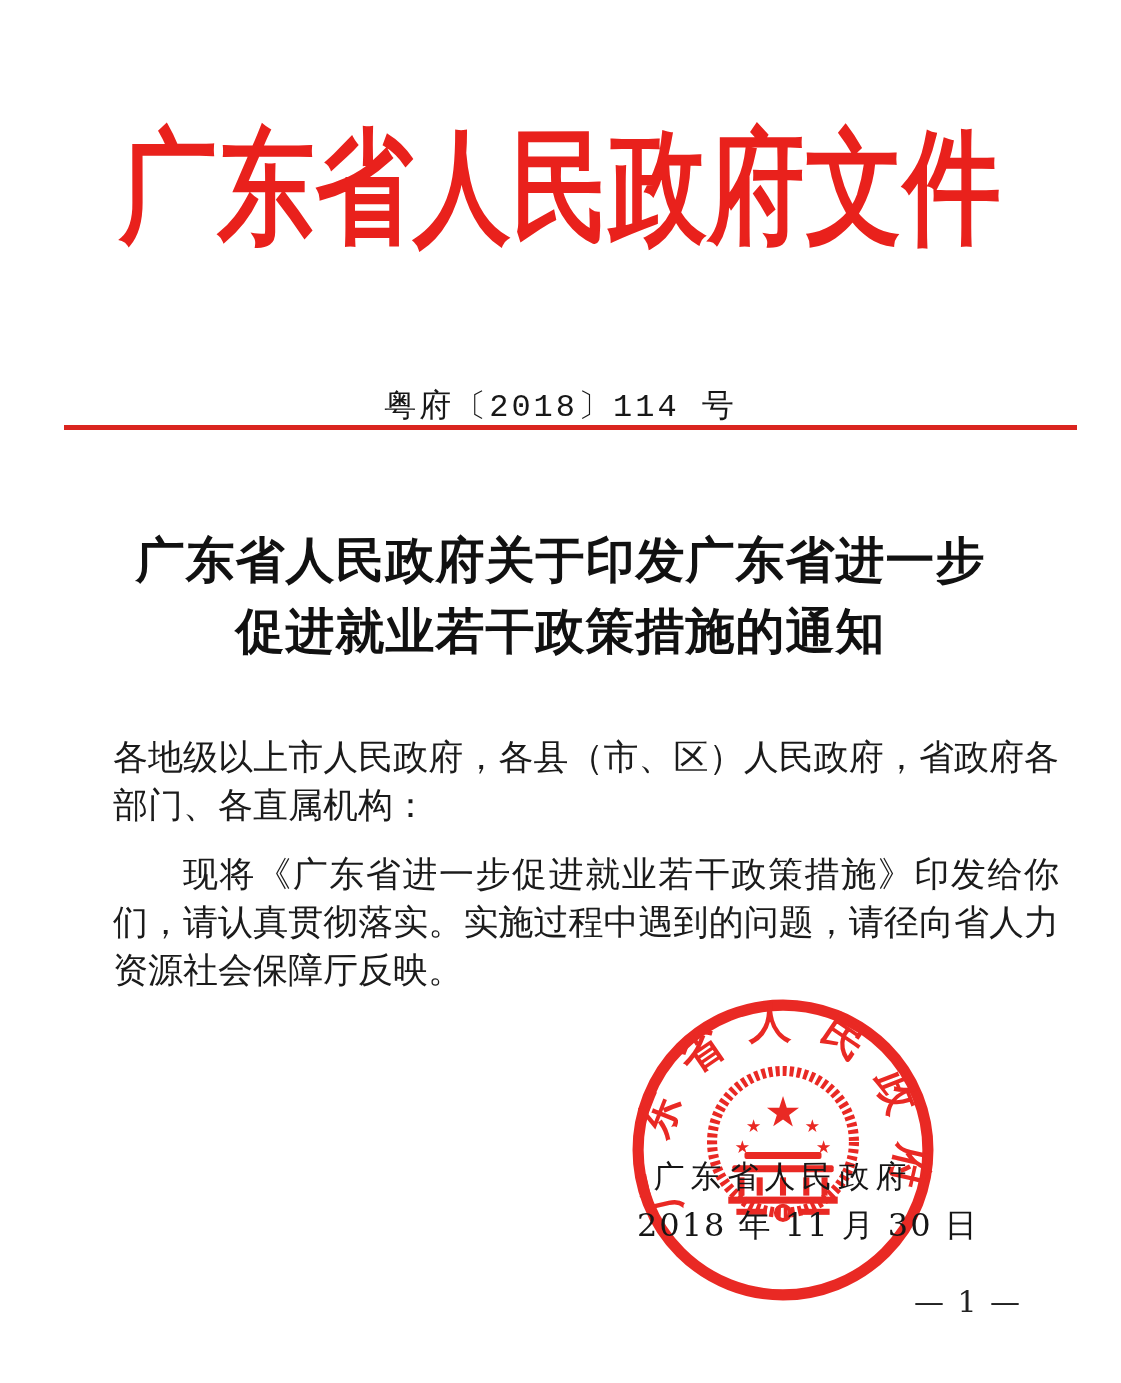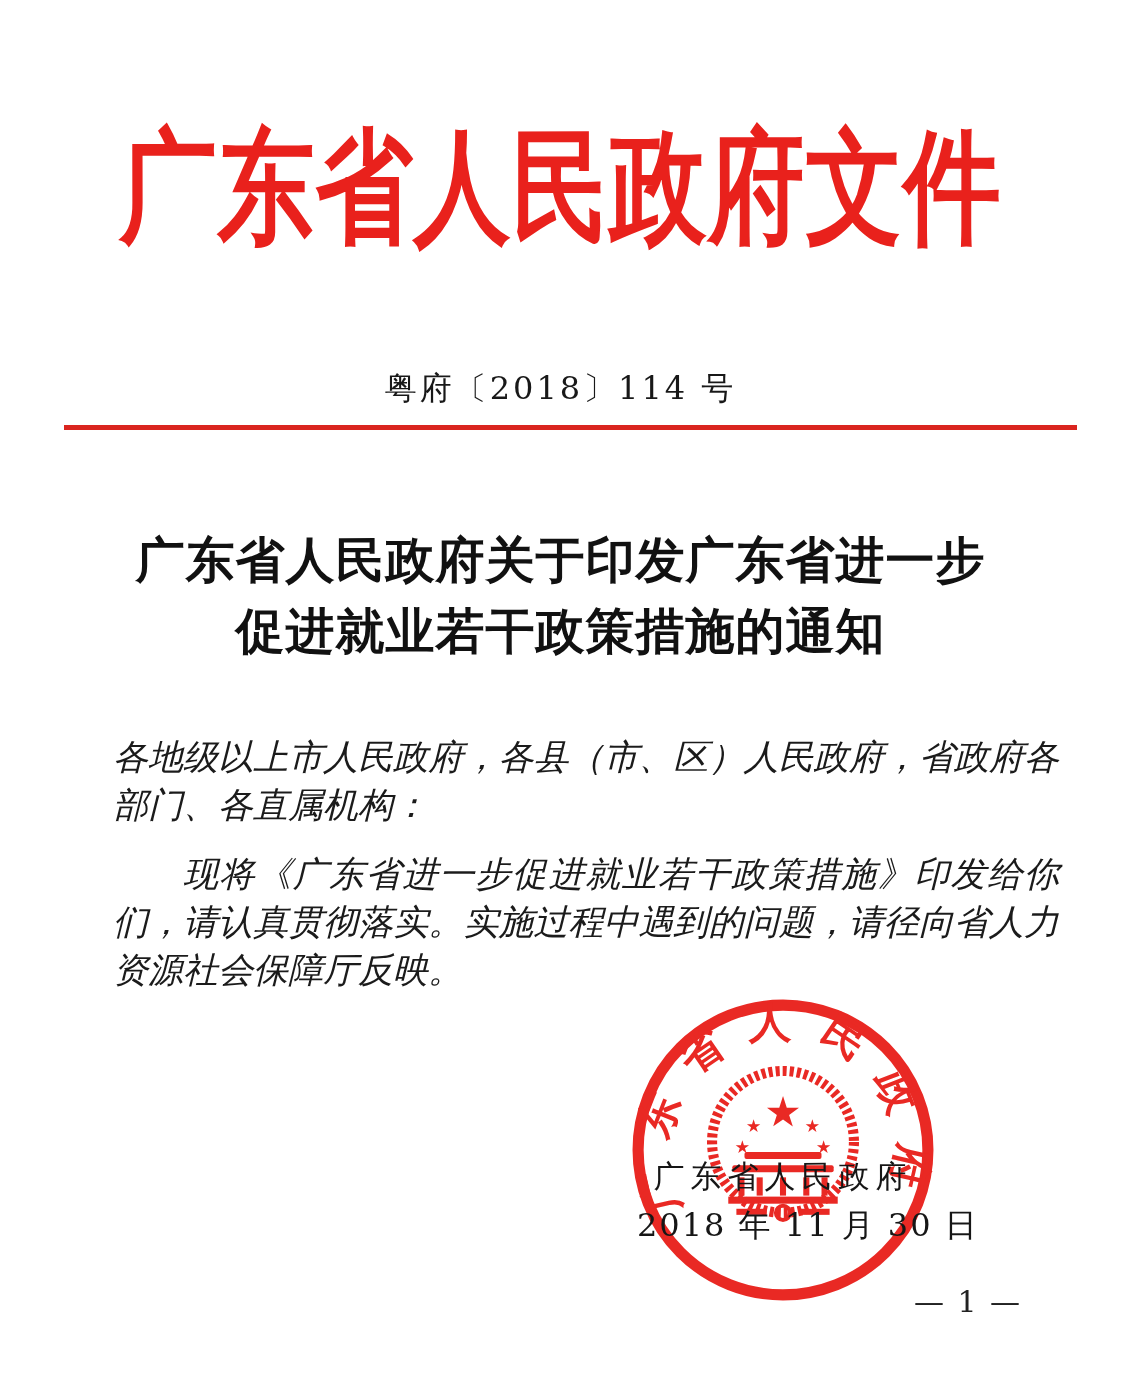--- a/index.html
+++ b/index.html
@@ -29,26 +29,27 @@
     color: #e9211c;
     letter-spacing: 1px;
     transform: scale(1, 1.28);
     transform-origin: top center;
     white-space: nowrap;
   }
 
   
   .doc-number {
     position: absolute;
-    top: 367px; left: 0;
+    top: 384px; left: 0;
     width: 100%;
     text-align: center;
     font-size: 32px;
     letter-spacing: 3px;
     color: #181818;
+    font-family: Liberation Mono, monospace;
   }
 
   
   .red-rule {
     position: absolute;
     top: 425px; left: 64px;
     width: 1013px; height: 5px;
     background: #da251f;
   }
 
@@ -69,21 +70,21 @@
   .doc-body {
     position: absolute;
     top: 733px; left: 113px;
     width: 946px;
     font-size: 35px;
     line-height: 48px;
     text-align: justify;
     text-align-last: left;
     color: #1b1b1b;
   }
-  .doc-body p { margin: 0; font-style: italic; }
+  .doc-body p { margin: 0; }
   .doc-body .para-indent { text-indent: 2em; margin-top: 21px; }
 
   
   .seal {
     position: absolute;
     left: 631px; top: 998px;
     width: 304px; height: 304px;
     opacity: 0.96;
   }
   .seal svg { width: 100%; height: 100%; display: block; }

